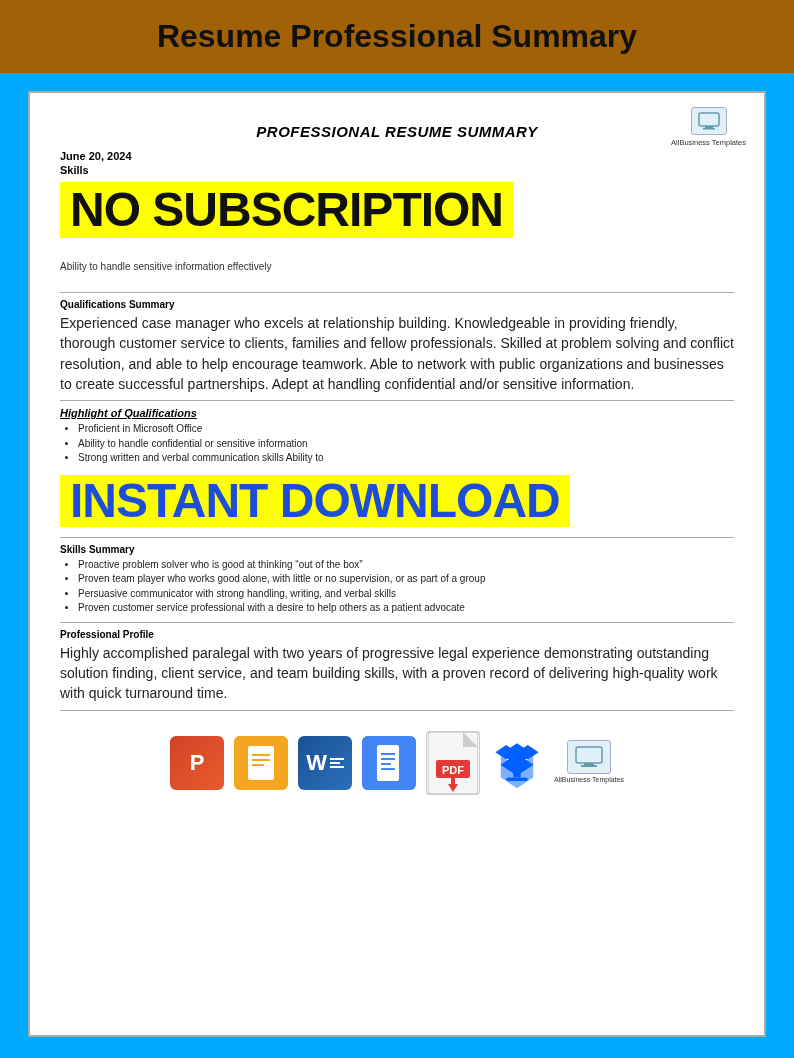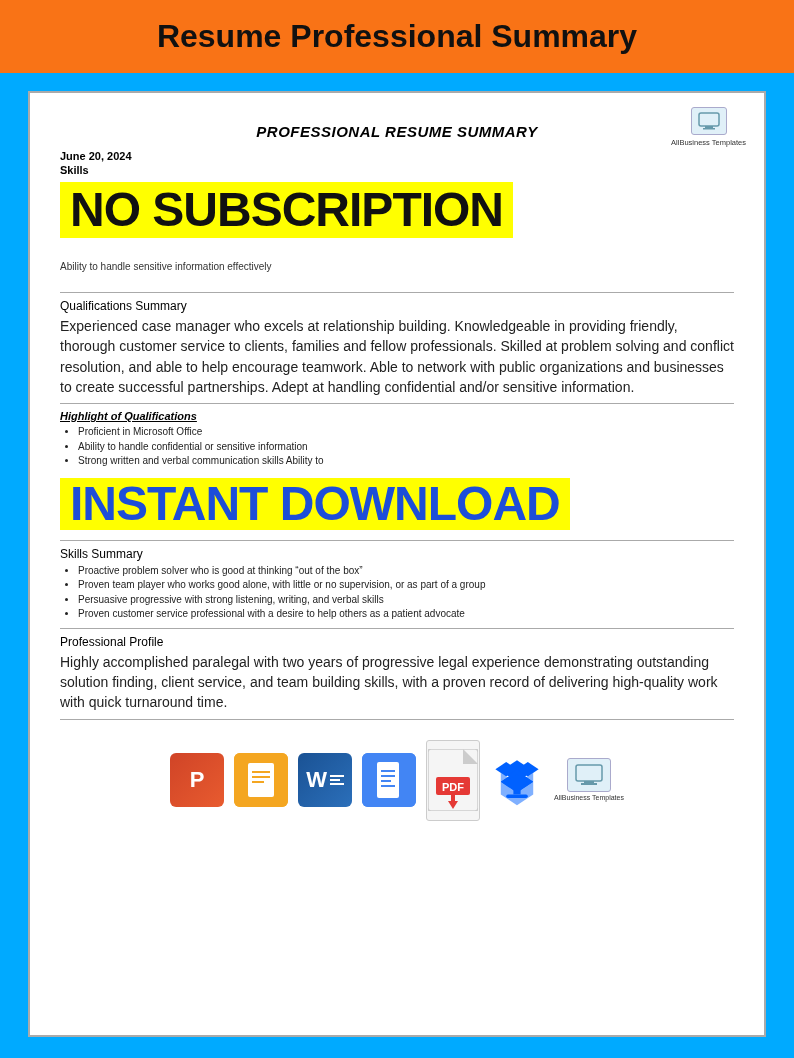--- a/index.html
+++ b/index.html
@@ -5,21 +5,21 @@
     * { margin: 0; padding: 0; box-sizing: border-box; }
     body {
       width: 794px;
       height: 1058px;
       background-color: #00aaff;
       font-family: Arial, sans-serif;
       overflow: hidden;
     }
 
     .header-bar {
-      background-color: #f97316;
+      background-color: #a16207;
       width: 100%;
       padding: 18px 20px;
       text-align: center;
     }
 
     .header-title {
       font-size: 32px;
       font-weight: 900;
       color: #111;
       font-family: Arial, sans-serif;
@@ -116,22 +116,22 @@
 
     .section-title {
       font-size: 11px;
       font-weight: 700;
       margin-bottom: 3px;
       text-decoration: underline;
       font-style: italic;
     }
 
     .section-title-plain {
-      font-size: 12px;
-      font-weight: 400;
+      font-size: 10px;
+      font-weight: 700;
       margin-bottom: 3px;
     }
 
     .section-text {
       font-size: 14px;
       color: #222;
       line-height: 1.45;
       margin-bottom: 4px;
     }
 
@@ -220,21 +220,21 @@
       background: linear-gradient(135deg, #4285f4, #5a95f5);
       border-radius: 6px;
       display: flex;
       align-items: center;
       justify-content: center;
     }
 
     
     .icon-pdf {
       width: 54px;
-      height: 81px;
+      height: 64px;
       background: #f5f5f5;
       border: 1.5px solid #ccc;
       border-radius: 3px;
       display: flex;
       flex-direction: column;
       align-items: center;
       justify-content: center;
       position: relative;
     }
 
@@ -357,21 +357,21 @@
   </div>
 
   <hr class="divider">
 
   
   <div>
     <div class="section-title-plain">Skills Summary</div>
     <ul class="bullet-list">
       <li>Proactive problem solver who is good at thinking “out of the box”</li>
       <li>Proven team player who works good alone, with little or no supervision, or as part of a group</li>
-      <li>Persuasive progressive with strong listening, writing, and verbal skills</li>
+      <li>Persuasive communicator with strong handling, writing, and verbal skills</li>
       <li>Proven customer service professional with a desire to help others as a patient advocate</li>
     </ul>
   </div>
 
   <hr class="divider">
 
   
   <div>
     <div class="section-title-plain">Professional Profile</div>
     <div class="section-text">Highly accomplished paralegal with two years of progressive legal experience demonstrating outstanding solution finding, client service, and team building skills, with a proven record of delivering high-quality work with quick turnaround time.</div>

